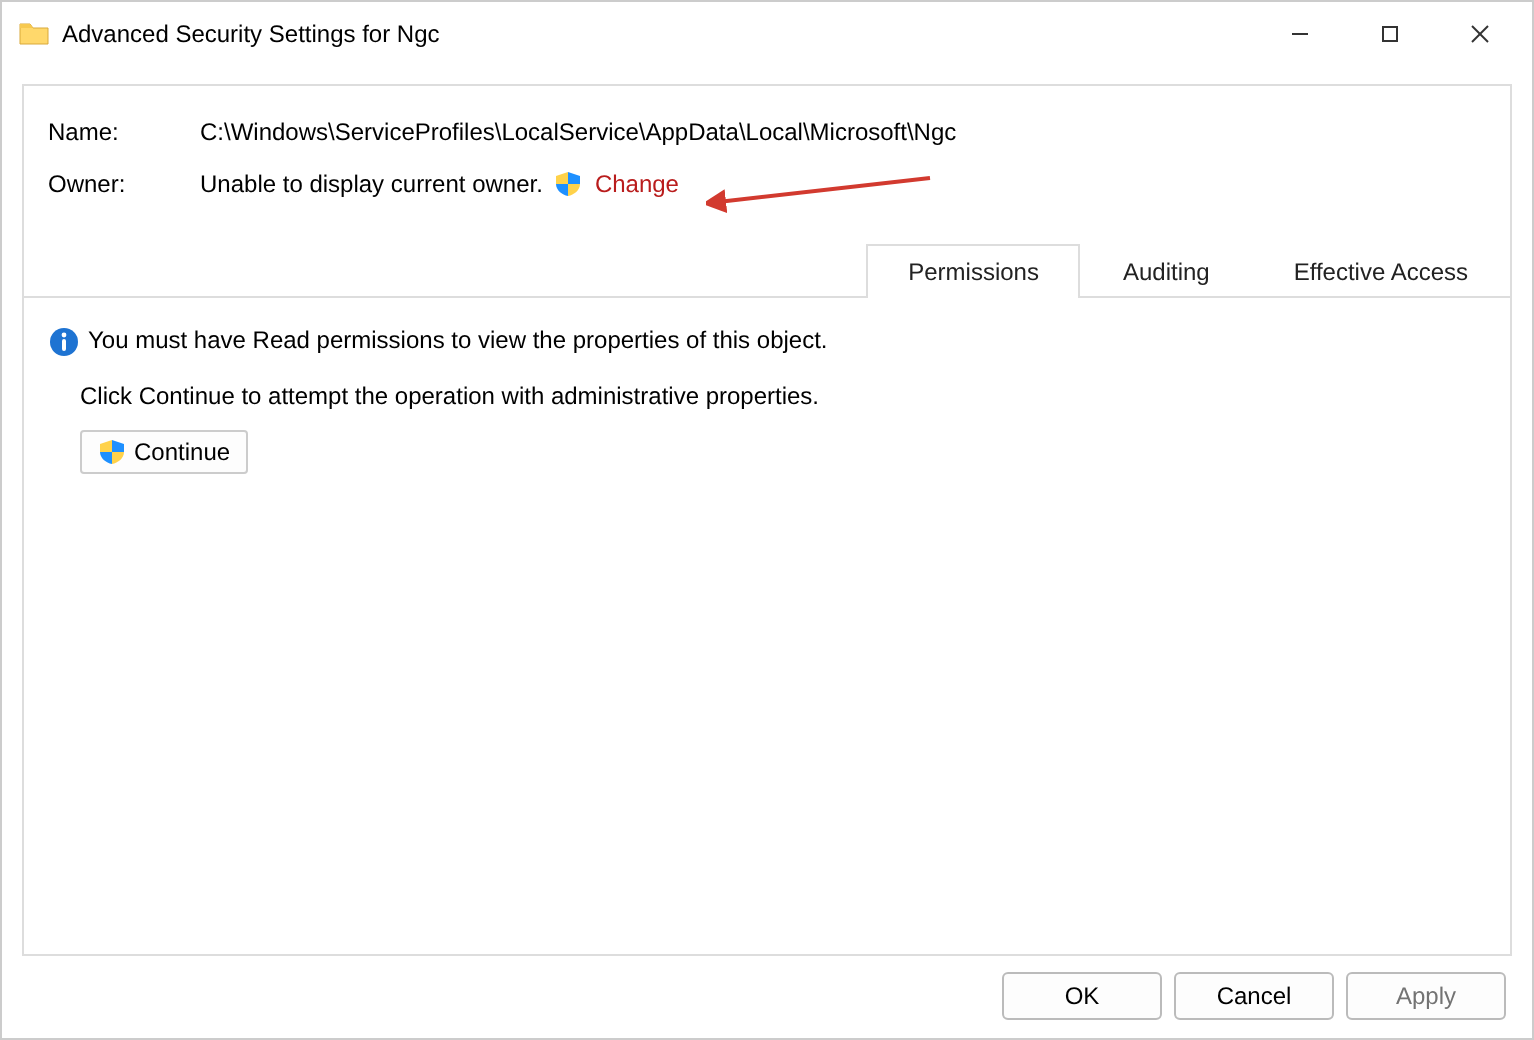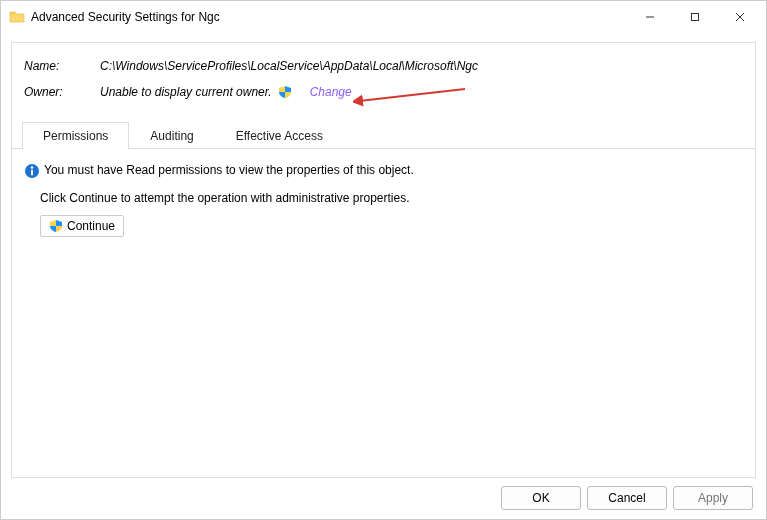--- a/index.html
+++ b/index.html
@@ -32,33 +32,34 @@
     color: #333;
   }
   .content-frame {
     position: absolute;
     left: 11px; right: 11px; top: 42px; bottom: 42px;
     border: 1px solid #ddd;
   }
   .info-grid {
     padding: 16px 12px 10px 12px;
   }
-  .row { display: flex; margin-bottom: 12px; font-style: italic; }
+  .row { display: flex; margin-bottom: 12px; }
   .row .label { width: 76px; }
   .row .value { flex: 1; }
   .owner-line { display: flex; align-items: flex-end; gap: 6px; }
-  .link { color: #8b5cf6; cursor: pointer; margin-left: 12px; }
+  .link { color: #b91c1c; cursor: pointer; }
   .shield {
     width: 14px; height: 14px; display: inline-block;
   }
   .tabs {
     display: flex;
     border-bottom: 1px solid #ddd;
     padding-left: 10px;
     gap: 0;
+    justify-content: flex-end;
   }
   .tab {
     padding: 6px 20px 6px 20px;
     border: 1px solid transparent;
     border-bottom: none;
     position: relative;
     top: 1px;
     cursor: pointer;
     color: #222;
   }

